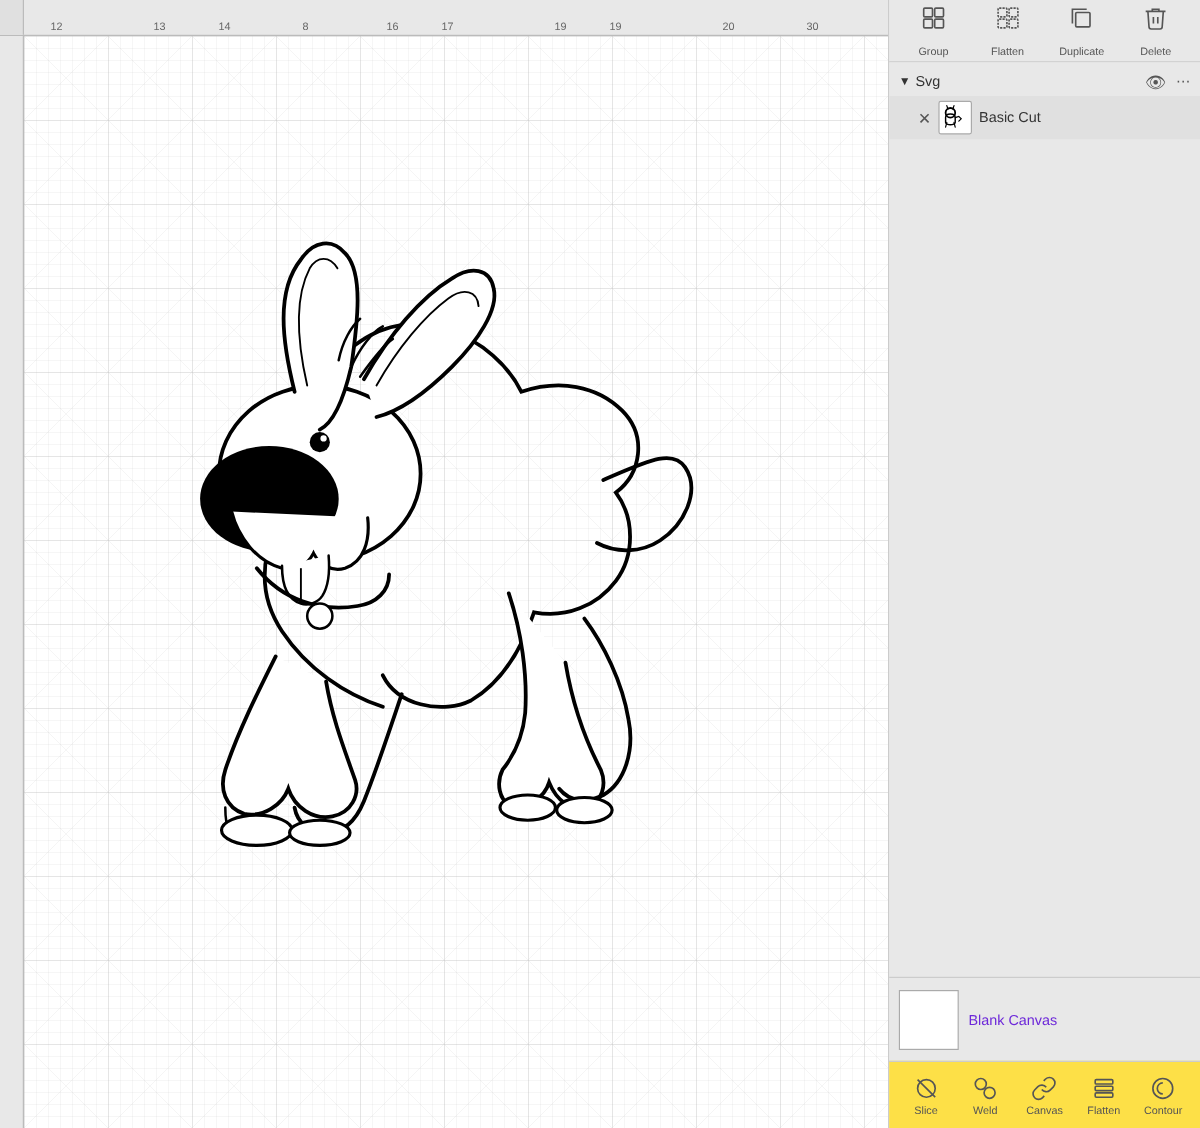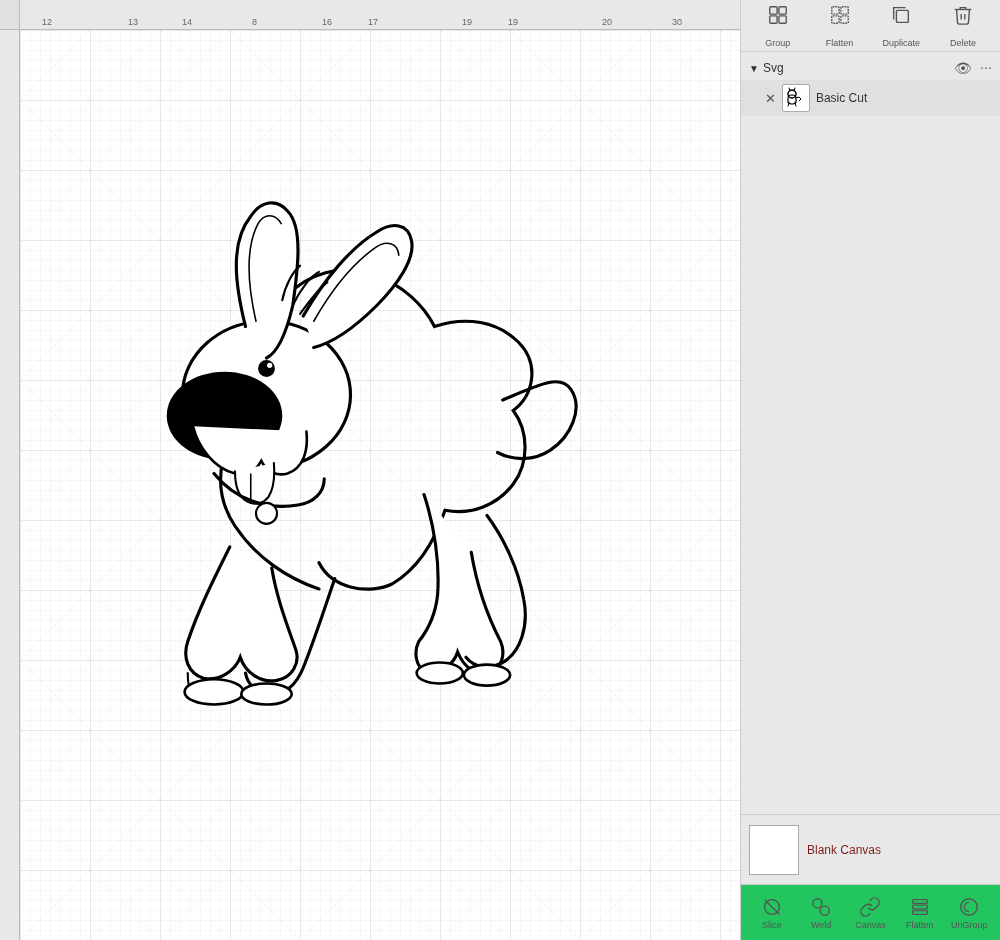--- a/index.html
+++ b/index.html
@@ -207,30 +207,30 @@
     .canvas-thumb {
       width: 50px;
       height: 50px;
       border: 1px solid #aaa;
       background: white;
       flex-shrink: 0;
     }
 
     .canvas-label {
       font-size: 12px;
-      color: #7f1d1d;
+      color: #6d28d9;
     }
 
     
     #bottom-toolbar {
       display: flex;
       align-items: center;
       justify-content: space-around;
       padding: 4px 6px;
-      background: #22c55e;
+      background: #fde047;
       border-top: 1px solid #ccc;
       height: 56px;
     }
 
     .bottom-btn {
       display: flex;
       flex-direction: column;
       align-items: center;
       justify-content: center;
       font-size: 9px;
@@ -451,16 +451,16 @@
         <rect x="4" y="10" width="16" height="4" rx="1"></rect>
         <rect x="4" y="16" width="16" height="4" rx="1"></rect>
       </svg>
       <span>Flatten</span>
     </div>
     <div class="bottom-btn">
       <svg viewBox="0 0 24 24" fill="none" stroke="#555" stroke-width="1.5">
         <path d="M 12 3 C 7 3 3 7 3 12 C 3 17 7 21 12 21 C 17 21 21 17 21 12 C 21 7 17 3 12 3"></path>
         <path d="M 12 7 C 9.2 7 7 9.2 7 12 C 7 14.8 9.2 17 12 17"></path>
       </svg>
-      <span>UnGroup</span>
+      <span>Contour</span>
     </div>
   </div>
 </div>
 
 </body></html>

